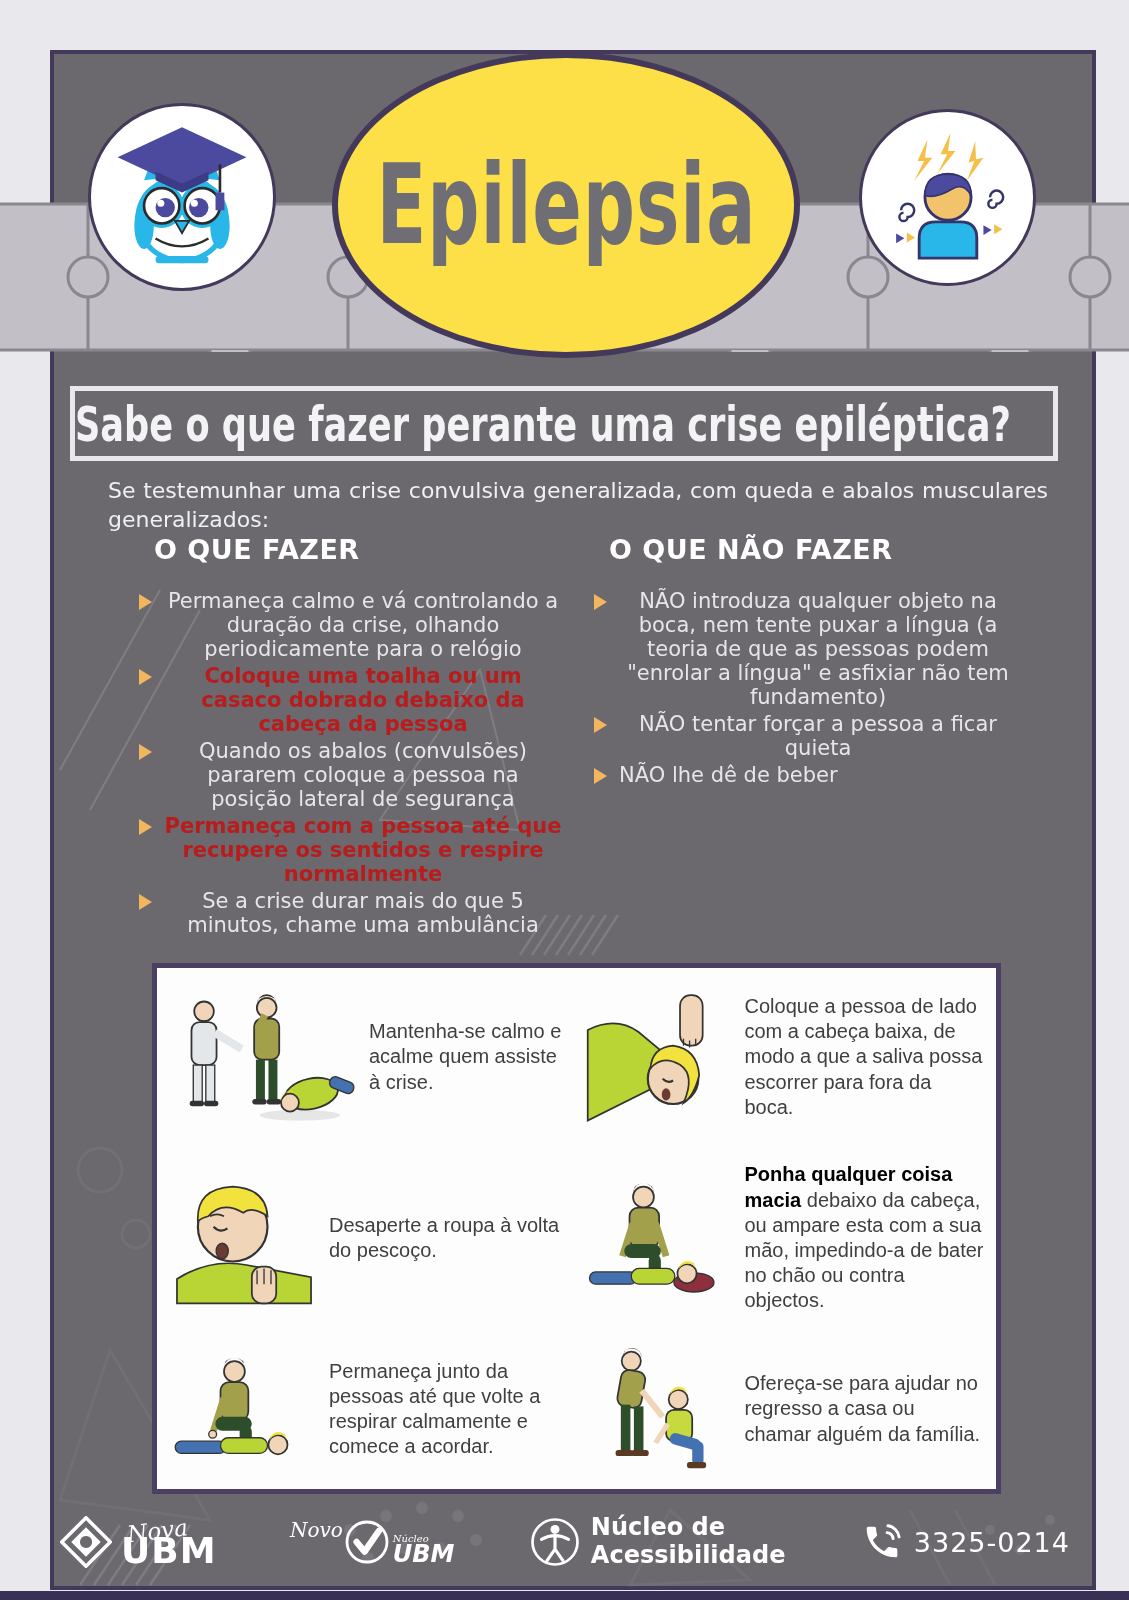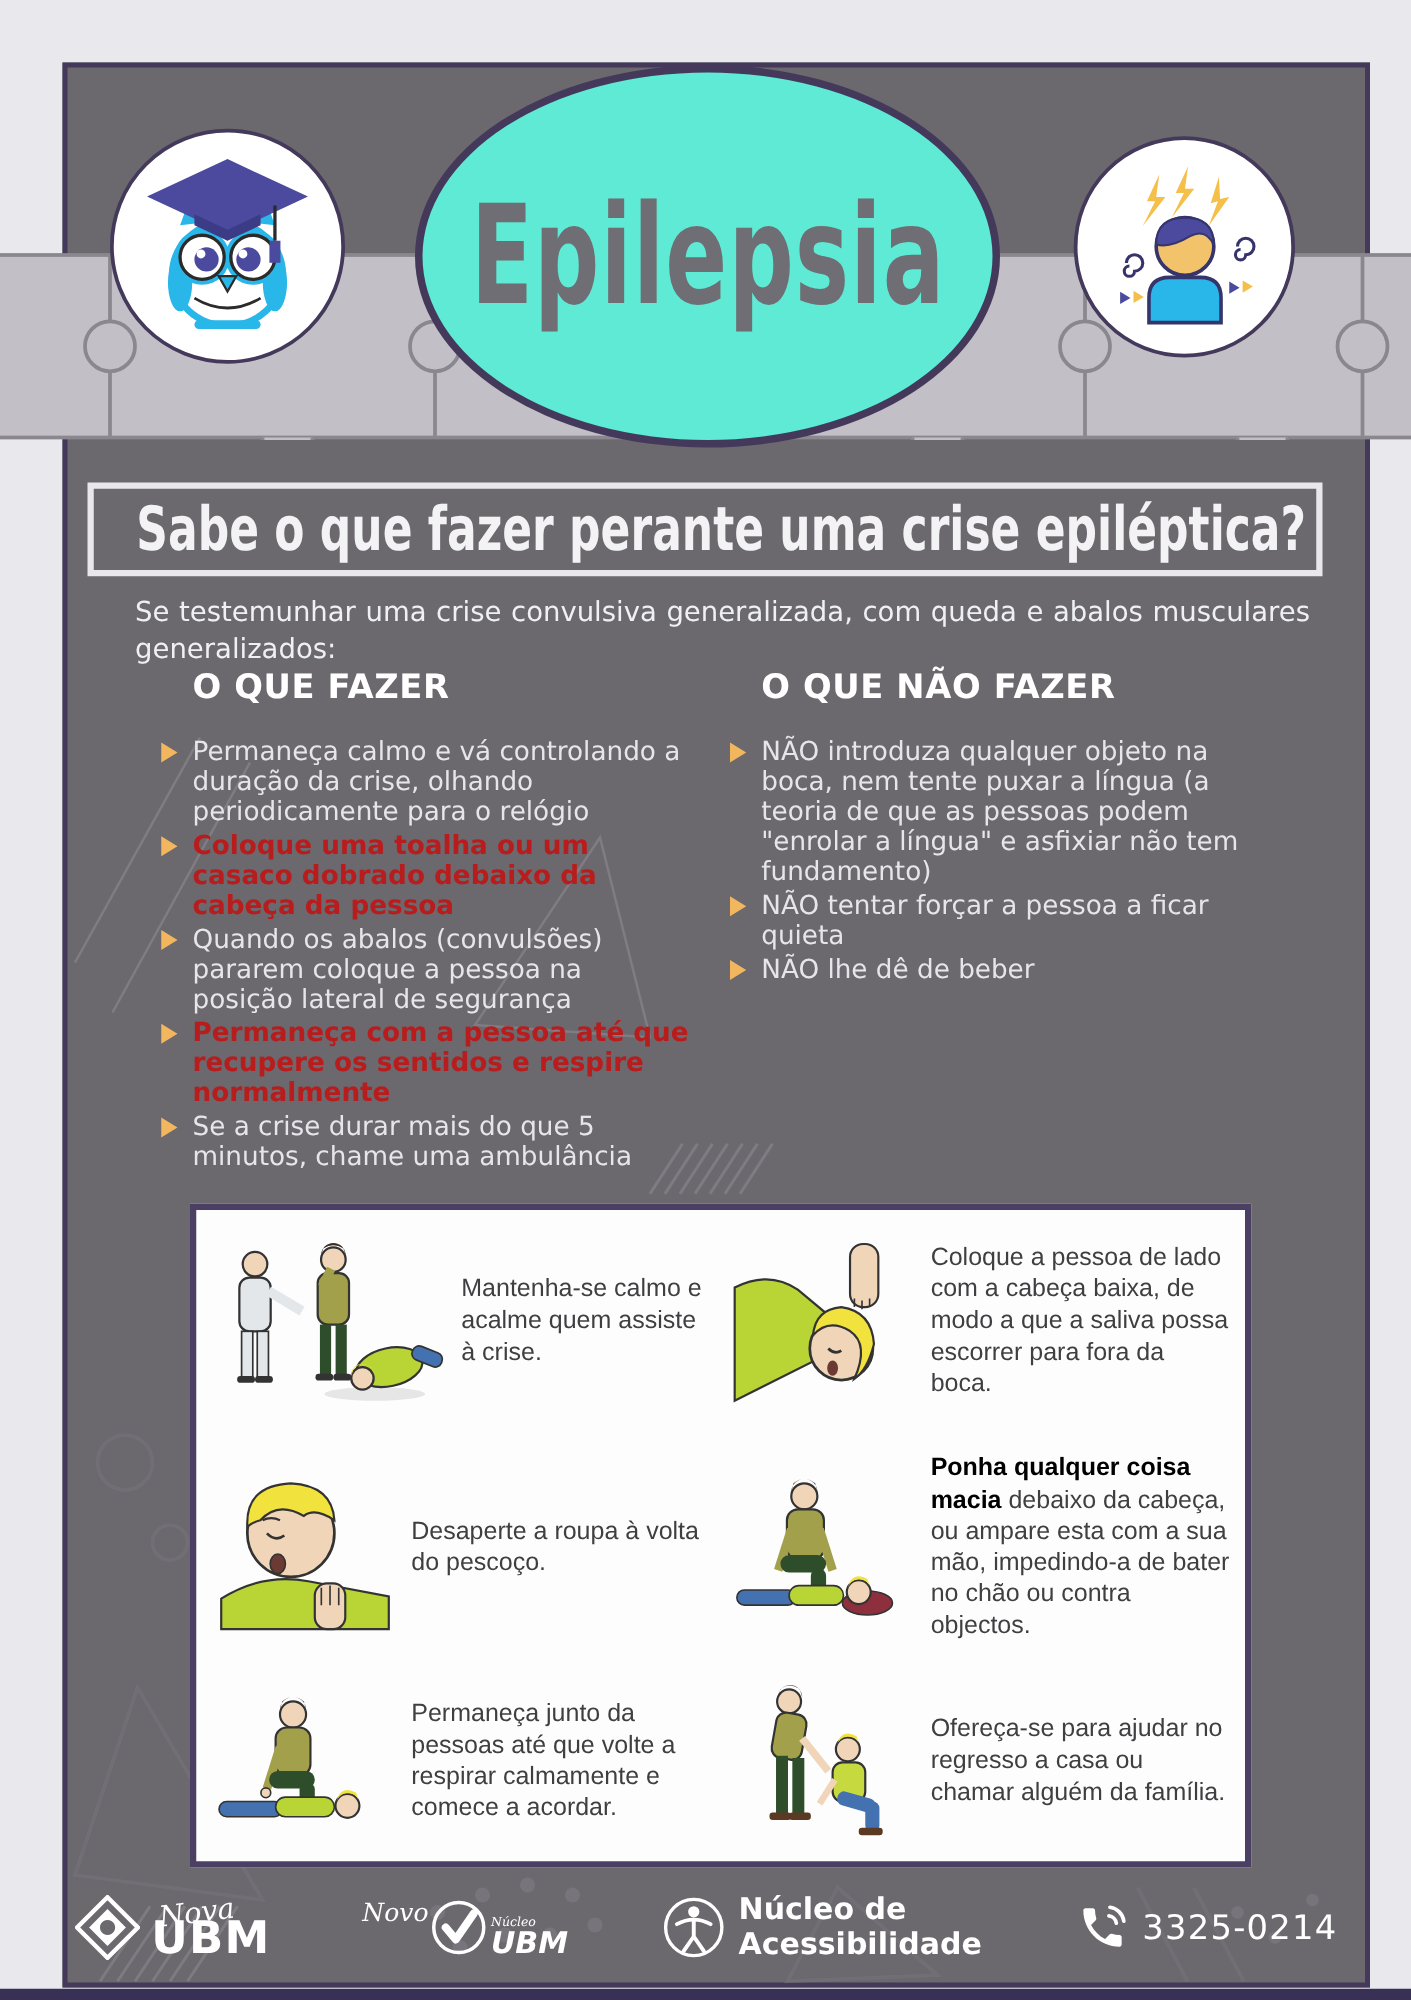--- a/index.html
+++ b/index.html
@@ -12,39 +12,39 @@
   .decor{position:absolute;left:50px;top:50px;width:1046px;height:1540px;z-index:1;pointer-events:none;}
 
   
   .band{position:absolute;left:0;top:202px;width:1129px;height:150px;z-index:2;}
 
   
   .owl-circle{position:absolute;left:88px;top:103px;width:188px;height:188px;border-radius:50%;
               background:#fff;border:3px solid #44395a;z-index:3;display:flex;align-items:center;justify-content:center;box-sizing:border-box;}
   .person-circle{position:absolute;left:859px;top:109px;width:177px;height:177px;border-radius:50%;
               background:#fff;border:3px solid #44395a;z-index:3;display:flex;align-items:center;justify-content:center;box-sizing:border-box;}
-  .title-oval{position:absolute;left:332px;top:52px;width:468px;height:306px;background:#5eead4;
+  .title-oval{position:absolute;left:332px;top:52px;width:468px;height:306px;background:#fde047;
               border:6px solid #44395a;border-radius:50%;z-index:3;display:flex;align-items:center;justify-content:center;box-sizing:border-box;}
   .title-text{font-size:86px;font-weight:bold;color:#6f6e74;transform:scale(.85,1.28);white-space:nowrap;letter-spacing:1px;}
 
   
   .question-box{position:absolute;left:70px;top:386px;width:988px;height:75px;border:5px solid #e9e7ec;
-                box-sizing:border-box;display:flex;align-items:center;padding-left:34px;z-index:2;}
+                box-sizing:border-box;display:flex;align-items:center;z-index:2;}
   .question-text{font-size:40px;font-weight:bold;color:#f3f2f5;transform:scale(.88,1.22);
                  transform-origin:left center;white-space:nowrap;}
 
   .intro{position:absolute;left:104px;top:472px;width:940px;font-size:22px;line-height:1.32;
          color:#eef0f2;text-align:justify;z-index:2;margin:4px;}
 
   
   .columns{position:absolute;left:104px;top:534px;width:960px;display:flex;z-index:2;}
   .col-do{width:480px;padding-left:25px;box-sizing:border-box;}
   .col-dont{width:455px;}
   .col-heading{margin:0 0 24px 25px;font-size:27px;font-weight:bold;color:#fff;letter-spacing:.5px;}
-  ul.bullets{list-style:none;margin:0;padding:0;}
+  ul.bullets{list-style:none;margin:10px;padding:0;text-align:center;}
   ul.bullets li{display:flex;margin-bottom:3px;}
   .tri{width:0;height:0;border-left:13px solid #f2b75e;border-top:8px solid transparent;
        border-bottom:8px solid transparent;margin:5px 12px 0 0;flex:none;}
   .bullet-text{font-size:21px;line-height:24px;color:#e6e6ea;max-width:398px;}
   .bullet-text.bold{font-weight:bold;color:#b91c1c;}
 
   
   .steps{position:absolute;left:152px;top:963px;width:849px;height:531px;background:#fdfdfd;
          border:5px solid #4b3f63;box-sizing:border-box;z-index:2;
          display:grid;grid-template-columns:1fr 1fr;grid-template-rows:170px 192px 150px;

